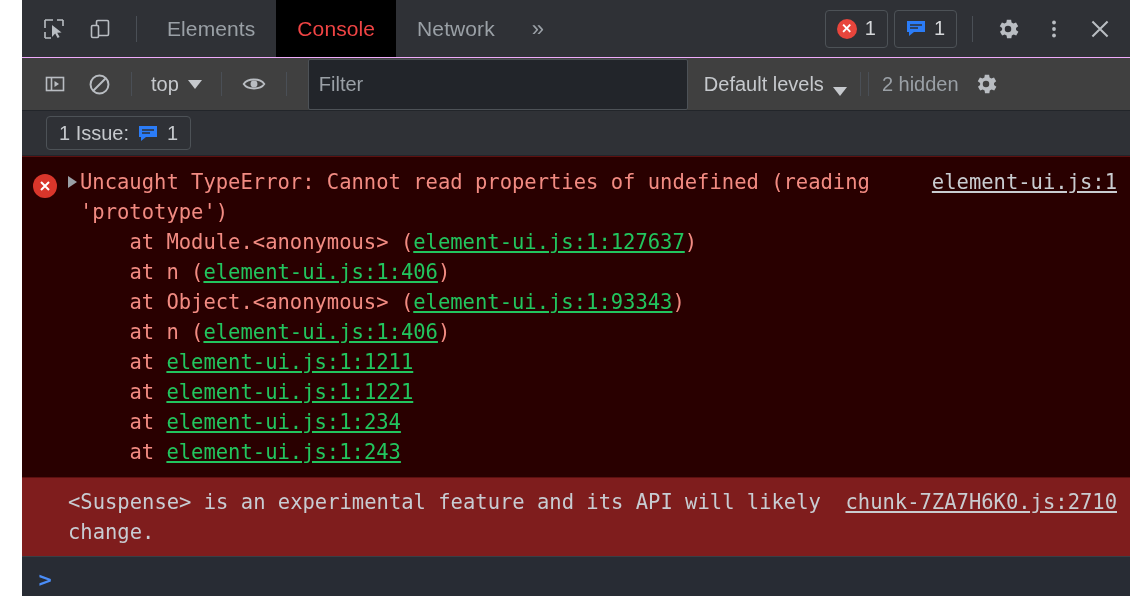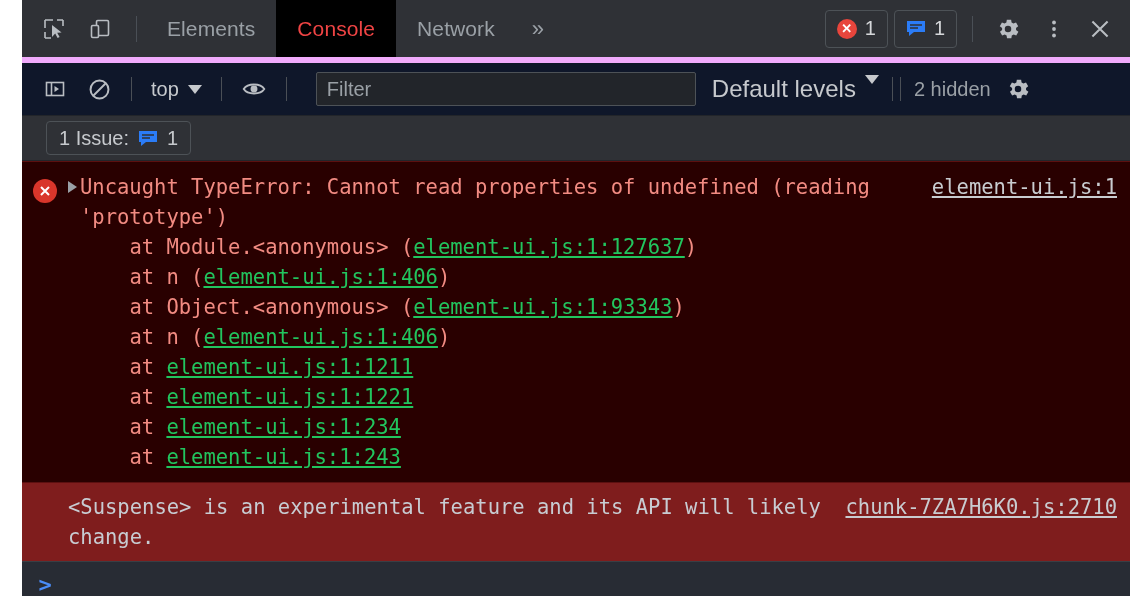--- a/index.html
+++ b/index.html
@@ -25,21 +25,21 @@
     overflow: hidden;
   }
 
   
   .tabbar {
     height: 57px;
     min-height: 57px;
     background: #2f3136;
     display: flex;
     align-items: stretch;
-    border-bottom: 6px solid #f0abfc;
+    border-bottom: 1px solid #f0abfc;
     position: relative;
   }
   .tb-icons {
     display: flex;
     align-items: center;
     padding-left: 13px;
     gap: 8px;
   }
   .tb-iconbtn {
     width: 38px;
@@ -121,21 +121,21 @@
     height: 40px;
     display: flex;
     align-items: center;
     justify-content: center;
   }
 
   
   .filterbar {
     height: 52px;
     min-height: 52px;
-    background: #0f172a;
+    background: #404040;
     display: flex;
     align-items: center;
     padding-left: 14px;
     border-bottom: 1px solid #22252a;
   }
   .fb-btn {
     width: 38px;
     height: 38px;
     display: flex;
     align-items: center;
@@ -153,39 +153,39 @@
   .caret {
     width: 0;
     height: 0;
     border-left: 7px solid transparent;
     border-right: 7px solid transparent;
     border-top: 9px solid #c6c9cd;
   }
   .filter-input {
     flex: 0 0 auto;
     width: 380px;
-    height: 34px;
+    height: 51px;
     background: #22252a;
     border: 1px solid #4d5257;
     border-radius: 2px;
-    margin-left: 16px;
+    margin-left: 8px;
     color: #9aa0a6;
     font-size: 20px;
     font-family: "Liberation Sans", sans-serif;
     padding: 0 10px;
     box-sizing: border-box;
     outline: none;
   }
   .filter-input::placeholder { color: #9aa0a6; opacity: 1; }
   .levels {
     display: flex;
-    align-items: flex-start;
+    align-items: flex-end;
     gap: 9px;
     color: #c6c9cd;
-    font-size: 24px;
+    font-size: 20px;
     margin-left: 16px;
   }
   .thin-sep {
     width: 1px;
     height: 24px;
     background: #4a4f56;
     margin: 0 13px;
   }
   .hidden-count {
     color: #9aa0a6;

